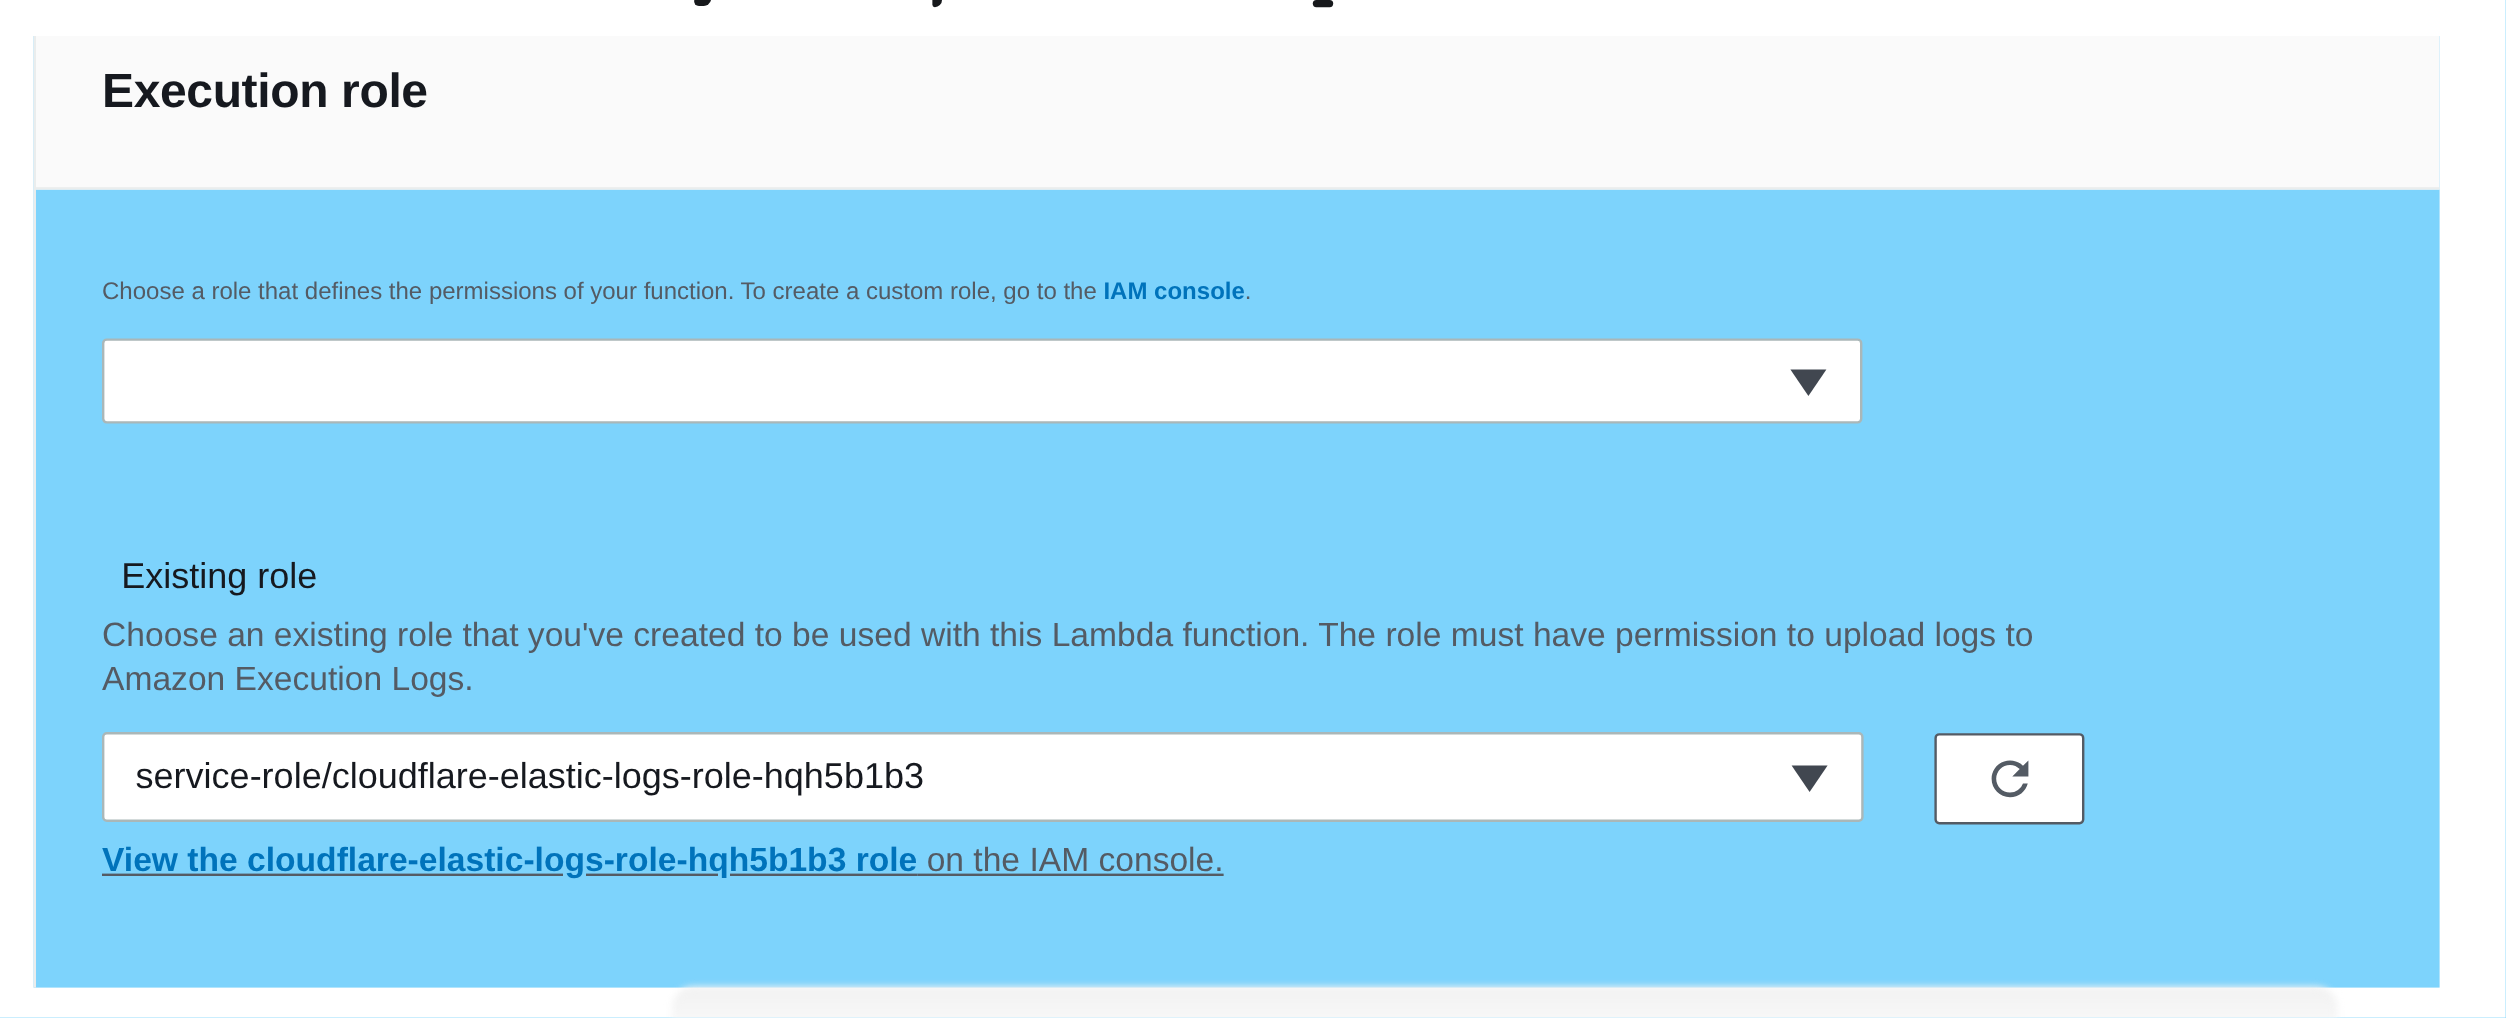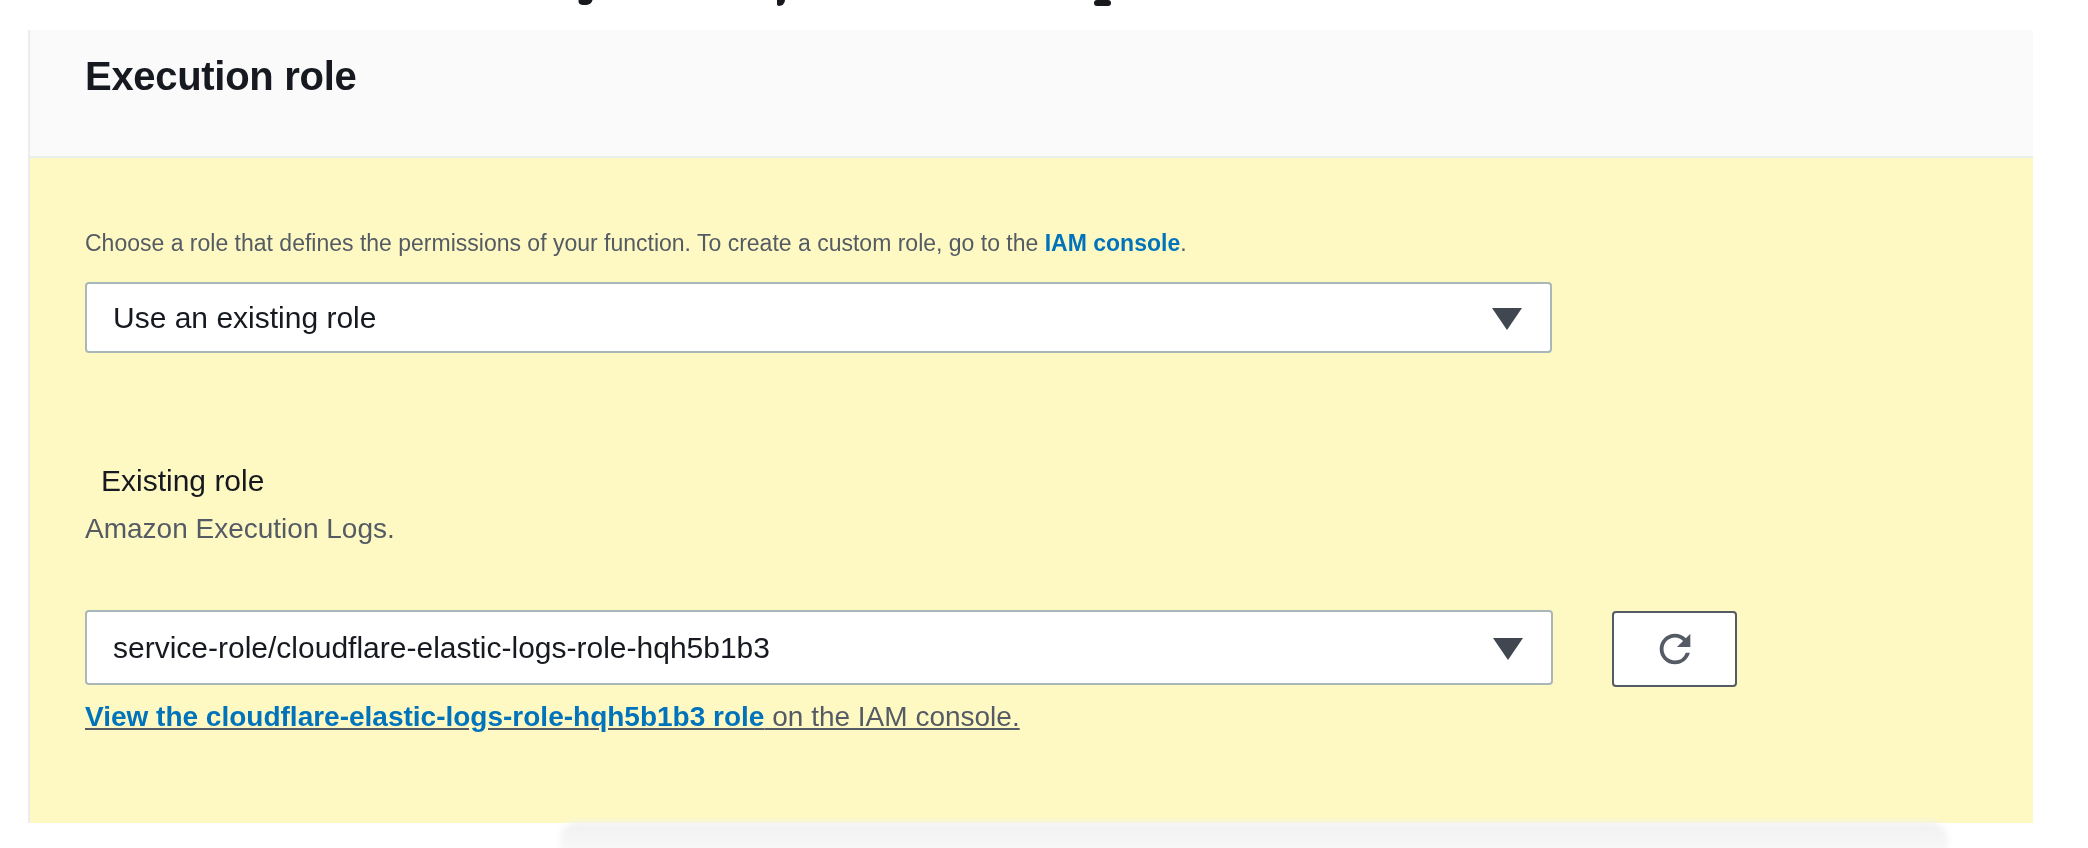--- a/index.html
+++ b/index.html
@@ -12,34 +12,34 @@
 
   
   .top-mark { position:absolute; top:0; background:#17191c; }
   .mark-1 { left:578px; width:14px; height:5px; border-radius:0 0 6px 6px; transform:skewX(-12deg); }
   .mark-2 { left:777px; width:8px;  height:6px; border-radius:0 0 6px 2px; }
   .mark-3 { left:1094px; width:17px; height:6px; border-radius:4px; }
 
   
   .panel {
     position:absolute; left:28px; top:30px; width:2005px; height:793px;
-    background:#fef9c3; border-left:2px solid #eaeded; box-sizing:border-box;
+    background:#7dd3fc; border-left:2px solid #eaeded; box-sizing:border-box;
   }
   .panel-header {
     position:absolute; left:0; top:0; right:0; height:128px;
     background:#fafafa; border-bottom:2px solid #eaeded; box-sizing:border-box;
   }
   .panel-title {
     position:absolute; left:55px; top:24px;
     font-size:40px; font-weight:700; color:#16191f; letter-spacing:-0.3px;
   }
 
   .intro {
     position:absolute; left:55px; top:196px;
-    font-size:23px; line-height:34px; color:#545b64; white-space:nowrap;
+    font-size:20px; line-height:34px; color:#545b64; white-space:nowrap;
   }
   .blue-link { color:#0073bb; font-weight:700; text-decoration:none; cursor:pointer; }
 
   .select-box {
     position:absolute; left:55px; box-sizing:border-box;
     background:#ffffff; border:2px solid #aab7b8; border-radius:4px;
     cursor:pointer;
   }
   .select-1 { top:252px; width:1467px; height:71px; }
   .select-2 { top:580px; width:1468px; height:75px; }
@@ -96,27 +96,27 @@
 
   <div class="panel-header">
     <div class="panel-title">Execution role</div>
   </div>
 
   <div class="intro">
     <span>Choose a role that defines the permissions of your function. To create a custom role, go to the </span><a class="blue-link">IAM console</a><span>.</span>
   </div>
 
   <div class="select-box select-1">
-    <div class="select-value">Use an existing role</div>
     <div class="caret"></div>
   </div>
 
   <div class="field-label">Existing role</div>
 
   <div class="field-desc">
+    <div>Choose an existing role that you've created to be used with this Lambda function. The role must have permission to upload logs to</div>
     <div>Amazon Execution Logs.</div>
   </div>
 
   <div class="select-box select-2">
     <div class="select-value">service-role/cloudflare-elastic-logs-role-hqh5b1b3</div>
     <div class="caret"></div>
   </div>
 
   <div class="refresh-btn">
     <span style="display:flex;">

